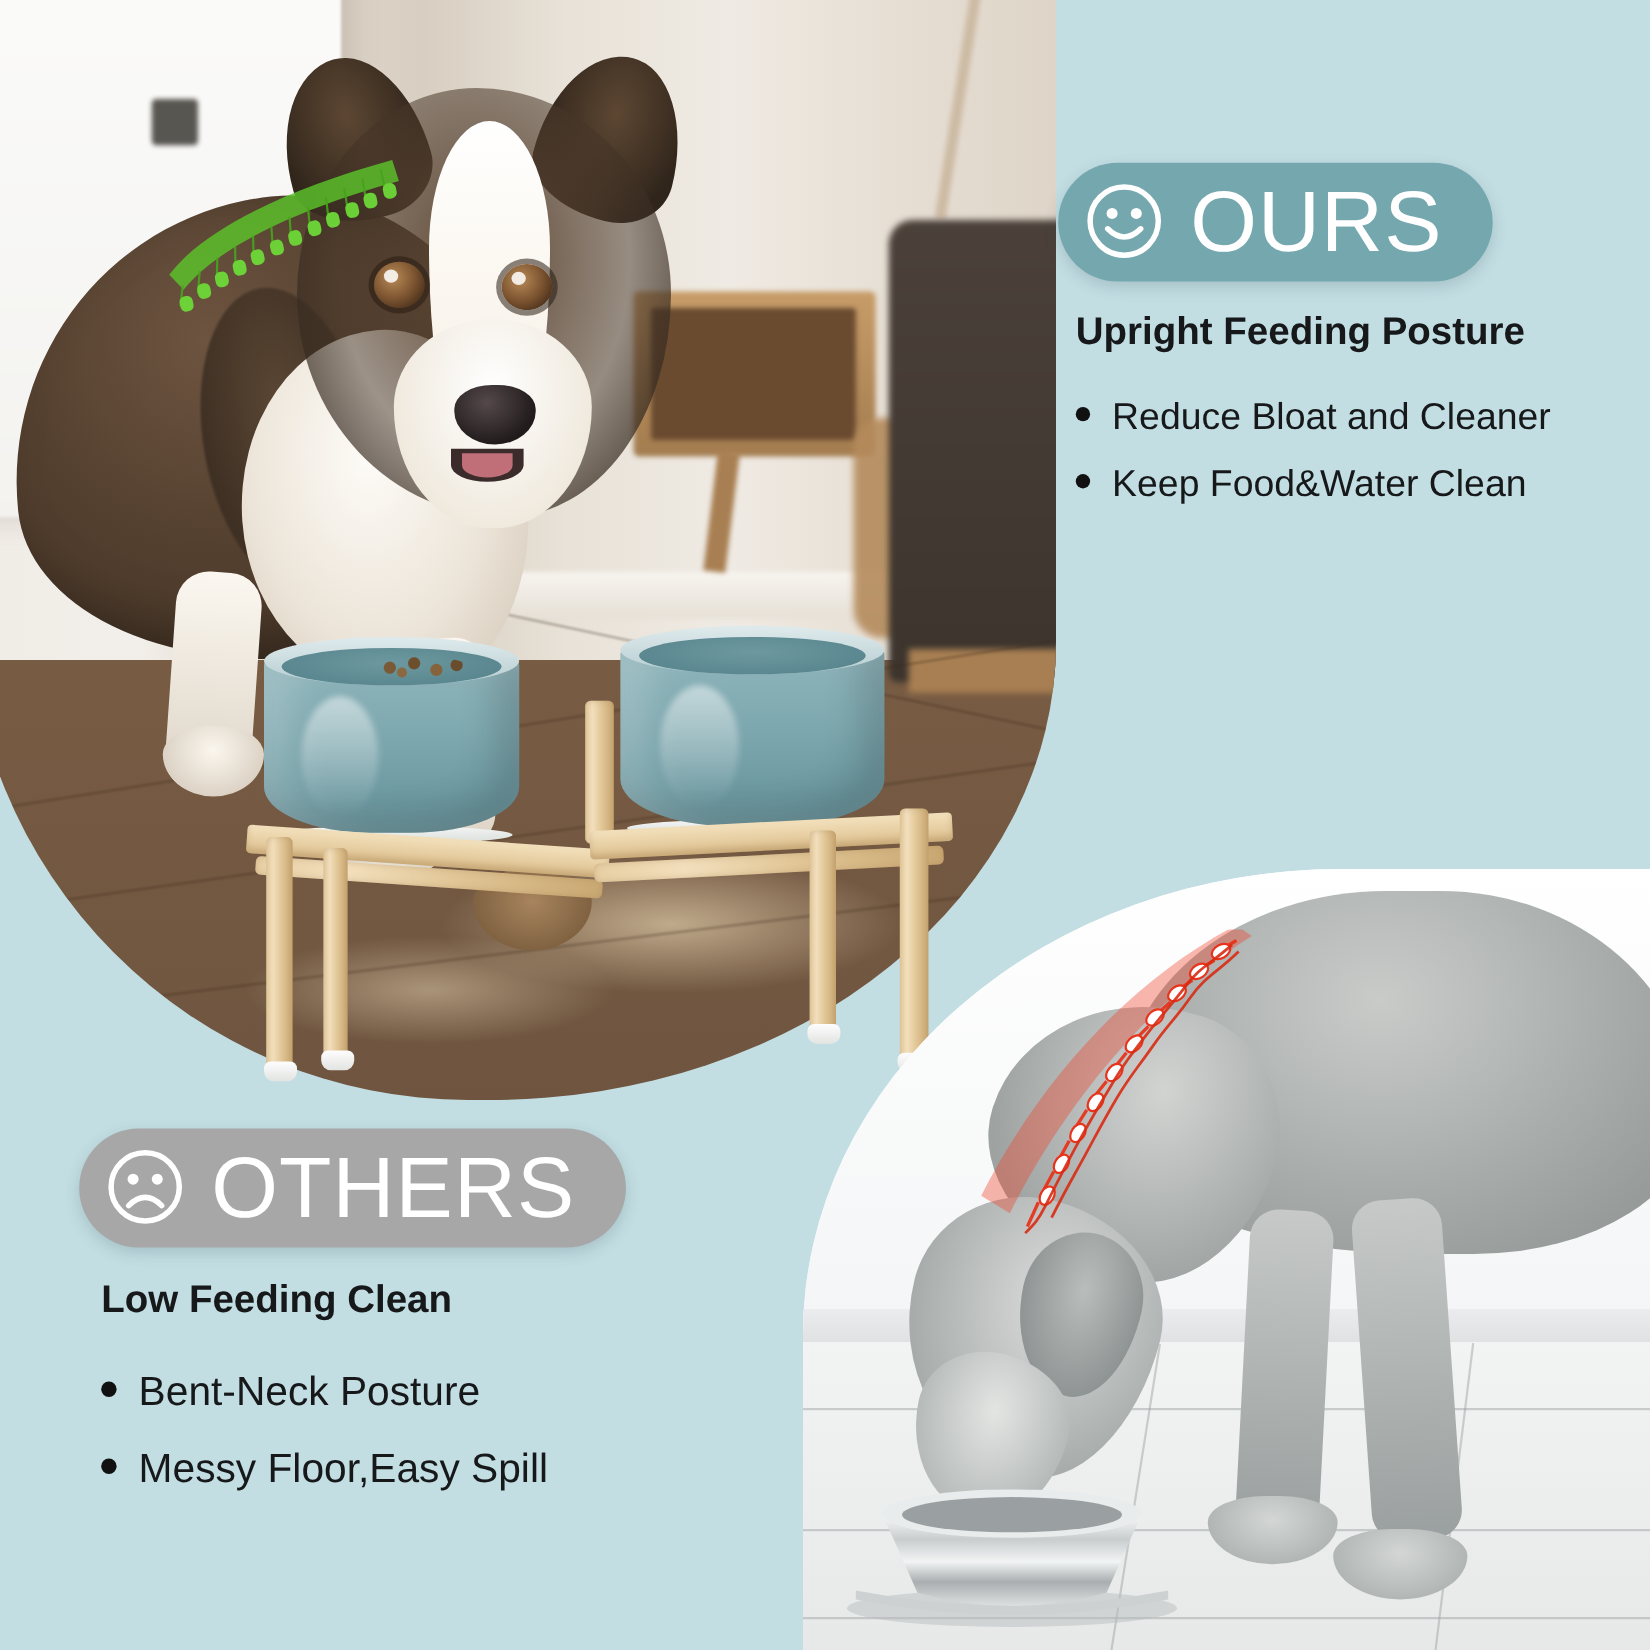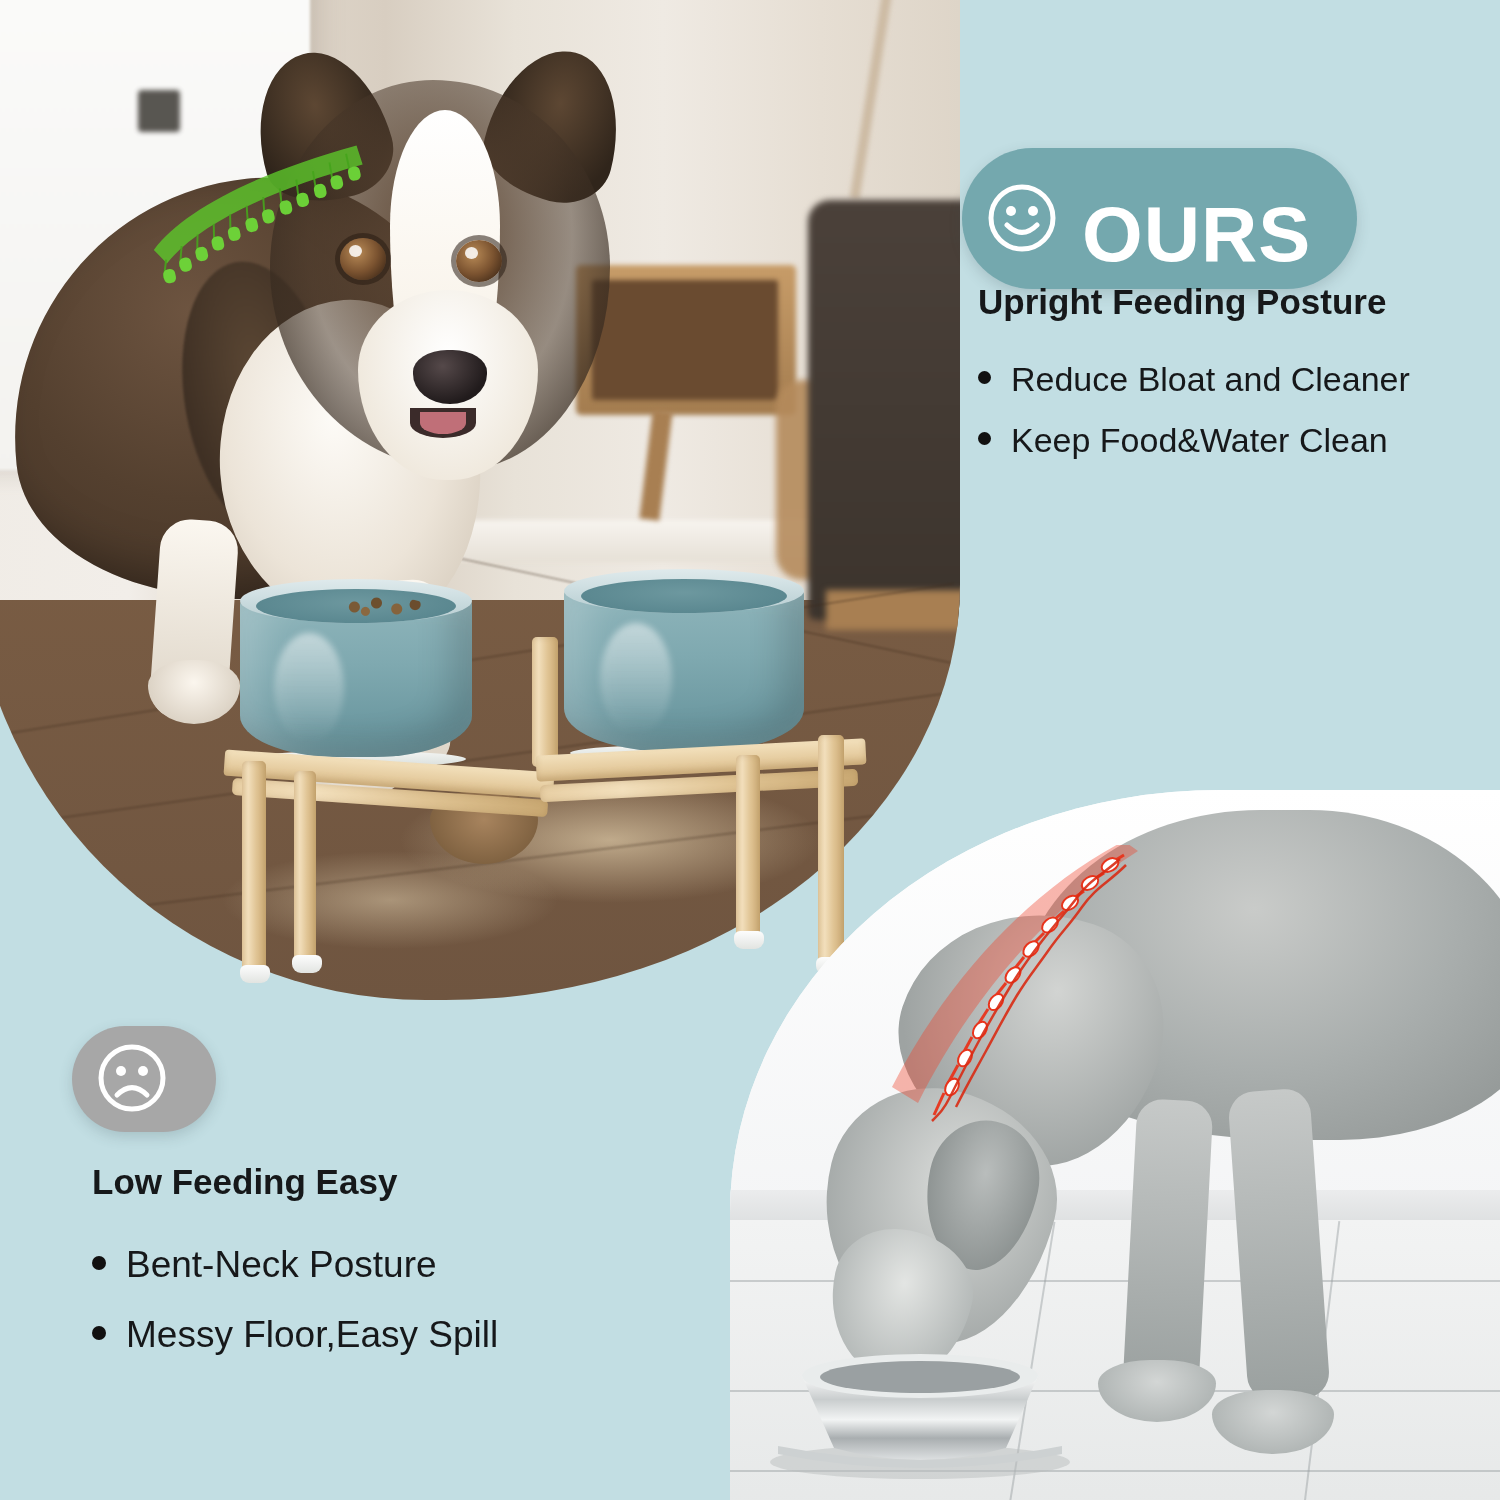--- a/index.html
+++ b/index.html
@@ -464,25 +464,24 @@
   }
   .badge-others {
     position: absolute;
     left: 72px; top: 1026px;
     background: #a7a7a7;
   }
   .badge-face { width: 76px; height: 76px; flex: none; }
   .badge-word {
     color: #ffffff;
     font-size: 78px;
-    font-weight: bold;
+    font-weight: normal;
     letter-spacing: 1px;
     line-height: 1;
     white-space: nowrap;
-    margin-top: 33px;
   }
 
   
   .panel-ours {
     position: absolute;
     left: 978px; top: 282px;
     width: 500px;
   }
   .panel-others {
     position: absolute;
@@ -731,24 +730,25 @@
     </ul>
   </div>
 
   <div class="badge badge-others">
     <svg class="badge-face" viewBox="0 0 76 76">
       <circle cx="38" cy="38" r="31" fill="none" stroke="#ffffff" stroke-width="5"></circle>
       <circle cx="27" cy="31" r="5" fill="#ffffff"></circle>
       <circle cx="49" cy="31" r="5" fill="#ffffff"></circle>
       <path d="M23 55 Q 38 40, 53 55" fill="none" stroke="#ffffff" stroke-width="5" stroke-linecap="round"></path>
     </svg>
+    <span class="badge-word">OTHERS</span>
   </div>
 
   <div class="panel-others">
-    <div class="panel-heading">Low Feeding Easy</div>
+    <div class="panel-heading">Low Feeding Clean</div>
     <ul class="bullets">
       <li>
         <span class="bullet-dot"></span>
         <span>Bent-Neck Posture</span>
       </li>
       <li>
         <span class="bullet-dot"></span>
         <span>Messy Floor,Easy Spill</span>
       </li>
     </ul>

